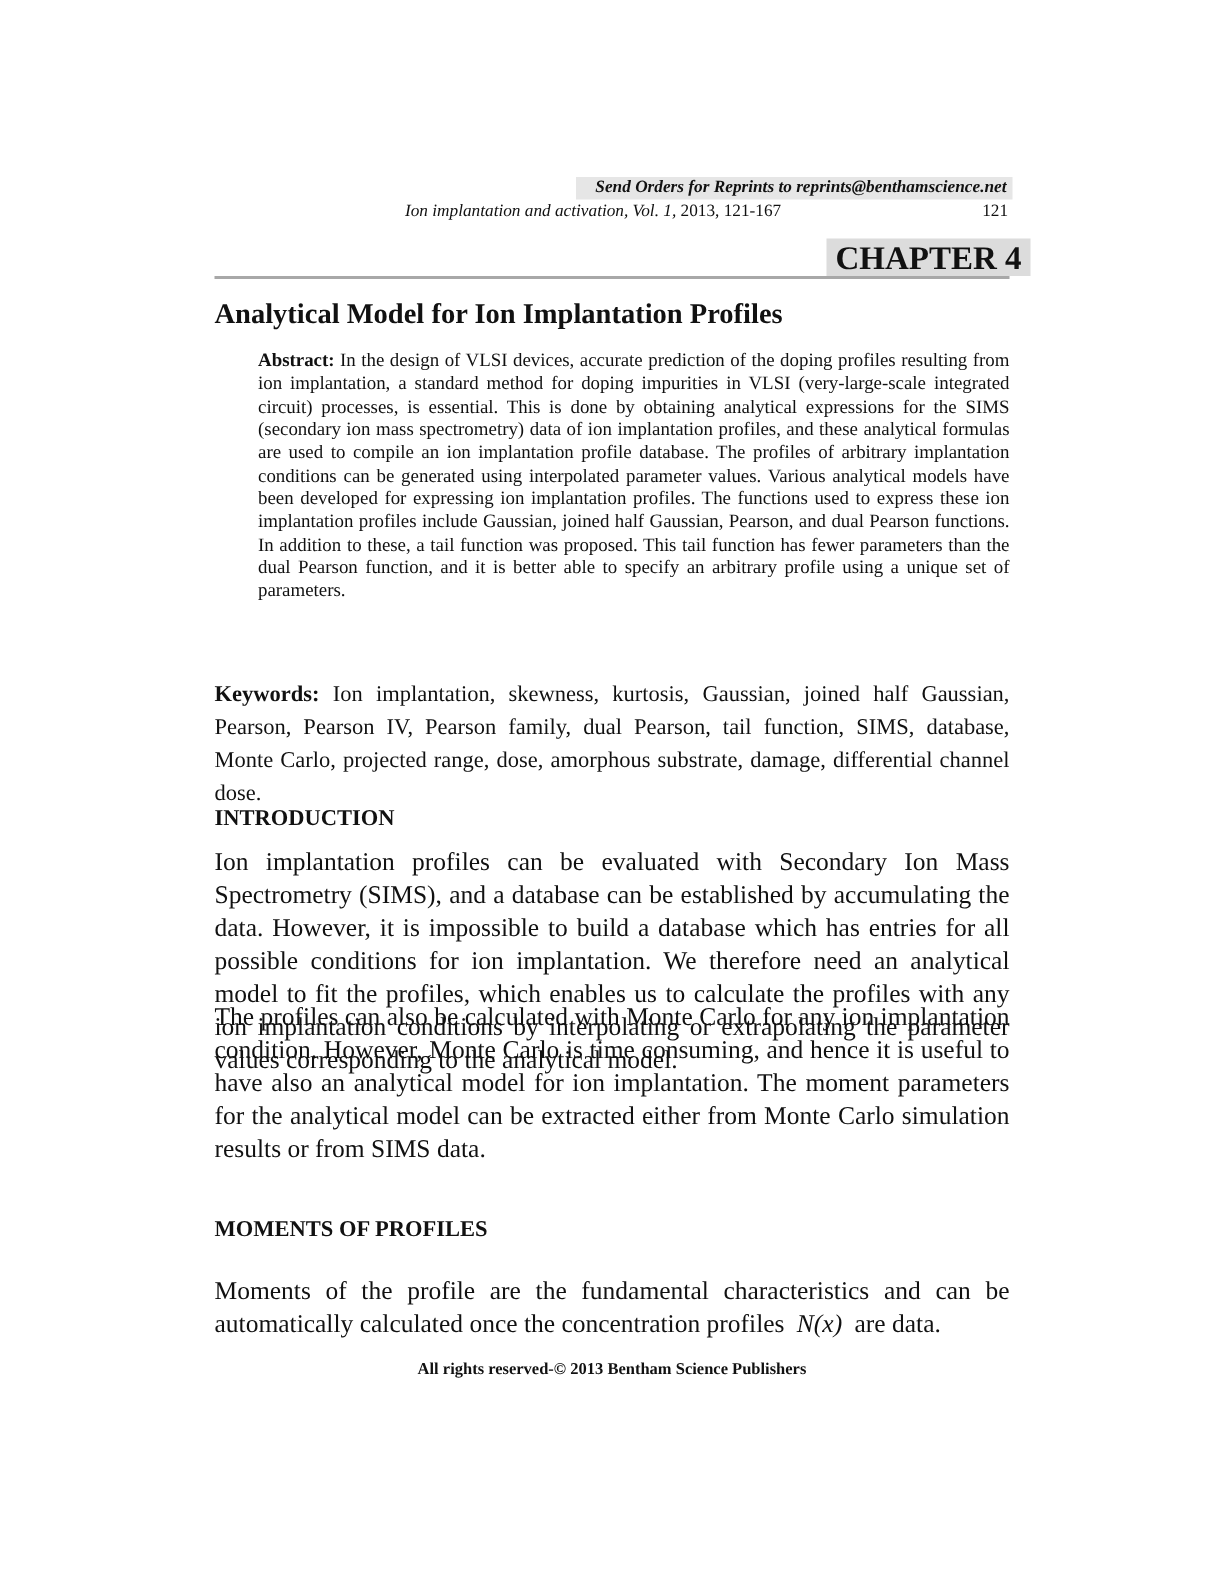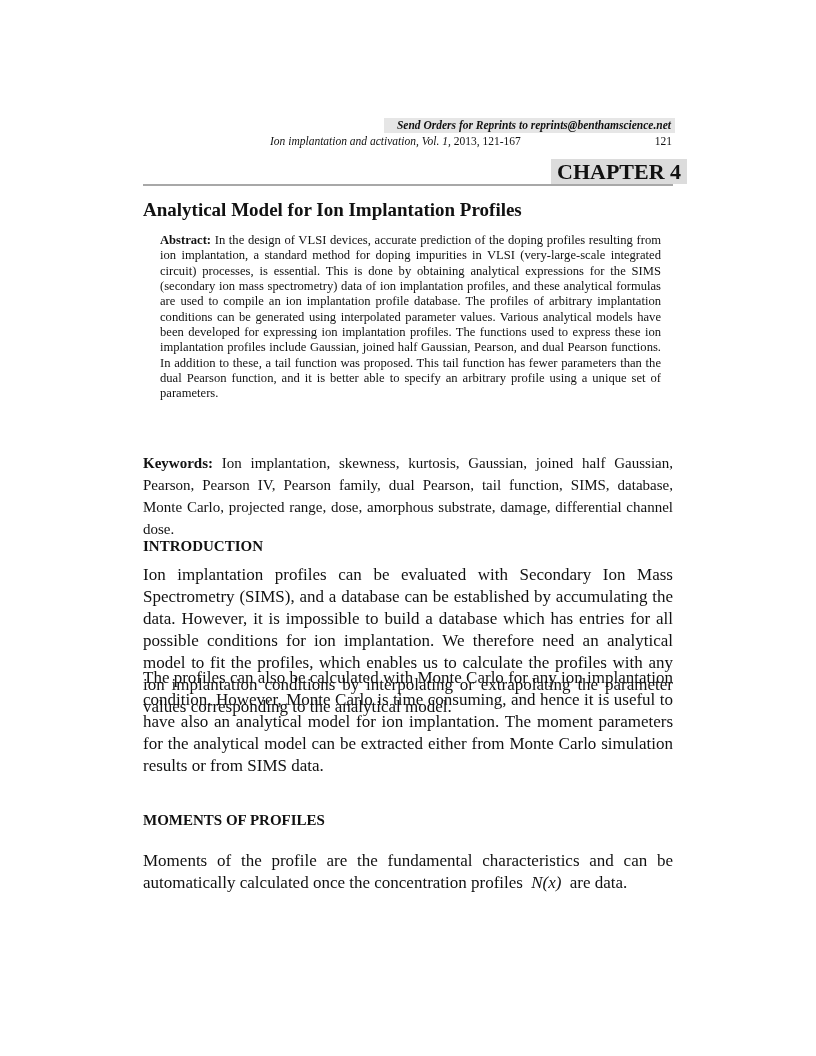--- a/index.html
+++ b/index.html
@@ -8,21 +8,21 @@
   .hdr1 { position: absolute; left: 384px; top: 118px; width: 291px; height: 15px; background: #e6e6e6; font-weight: bold; font-style: italic; font-size: 11.5px; line-height: 15px; text-align: right; padding-right: 4px; box-sizing: border-box; white-space: nowrap; }
   .hdr2 { position: absolute; left: 270px; top: 133px; width: 402px; font-size: 11.5px; line-height: 16px; font-weight: normal; white-space: nowrap; }
   .hdr2 .journal { font-style: italic; }
   .hdr2 .pgnum { position: absolute; right: 0; top: 0; font-style: normal; }
 
   .chapter { position: absolute; left: 551px; top: 159px; height: 25px; padding: 0 6px; background: #dcdcdc; font-weight: bold; font-size: 22px; line-height: 25px; white-space: nowrap; }
   .rule { position: absolute; left: 143px; top: 184px; width: 530px; height: 2px; background: #a8a8a8; }
 
   .title { position: absolute; left: 143px; top: 198px; font-weight: bold; font-size: 19px; line-height: 24px; white-space: nowrap; }
 
-  .abstract { position: absolute; left: 160px; top: 233px; width: 501px; font-size: 12.6px; line-height: 15.35px; text-align: justify; }
+  .abstract { position: absolute; left: 172px; top: 233px; width: 501px; font-size: 12.6px; line-height: 15.35px; text-align: justify; }
   .abstract b { font-weight: bold; }
 
   .keywords { position: absolute; left: 143px; top: 452px; width: 530px; font-size: 15px; line-height: 22px; text-align: justify; }
 
   .h2 { position: absolute; left: 143px; font-weight: bold; font-size: 15px; line-height: 20px; white-space: nowrap; }
   .h-intro { top: 536px; }
   .h-moments { top: 810px; }
 
   .para { position: absolute; left: 143px; width: 530px; font-size: 17px; line-height: 22px; text-align: justify; }
   .p1 { top: 564px; }
@@ -57,13 +57,14 @@
 <div class="h2 h-intro">INTRODUCTION</div>
 <div class="para p1">Ion implantation profiles can be evaluated with Secondary Ion Mass Spectrometry (SIMS), and a database can be established by accumulating the data. However, it is impossible to build a database which has entries for all possible conditions for ion implantation. We therefore need an analytical model to fit the profiles, which enables us to calculate the profiles with any ion implantation conditions by interpolating or extrapolating the parameter values corresponding to the analytical model.</div>
 <div class="para p2">The profiles can also be calculated with Monte Carlo for any ion implantation condition. However, Monte Carlo is time consuming, and hence it is useful to have also an analytical model for ion implantation. The moment parameters for the analytical model can be extracted either from Monte Carlo simulation results or from SIMS data.</div>
 
 <div class="h2 h-moments">MOMENTS OF PROFILES</div>
 <div class="para p3">
   <span>Moments of the profile are the fundamental characteristics and can be automatically calculated once the concentration profiles </span><span class="math">N(x)</span><span> are data.</span>
 </div>
 
 <div class="footer">
+  <div>All rights reserved-© 2013 Bentham Science Publishers</div>
 </div>
 
 </body></html>

